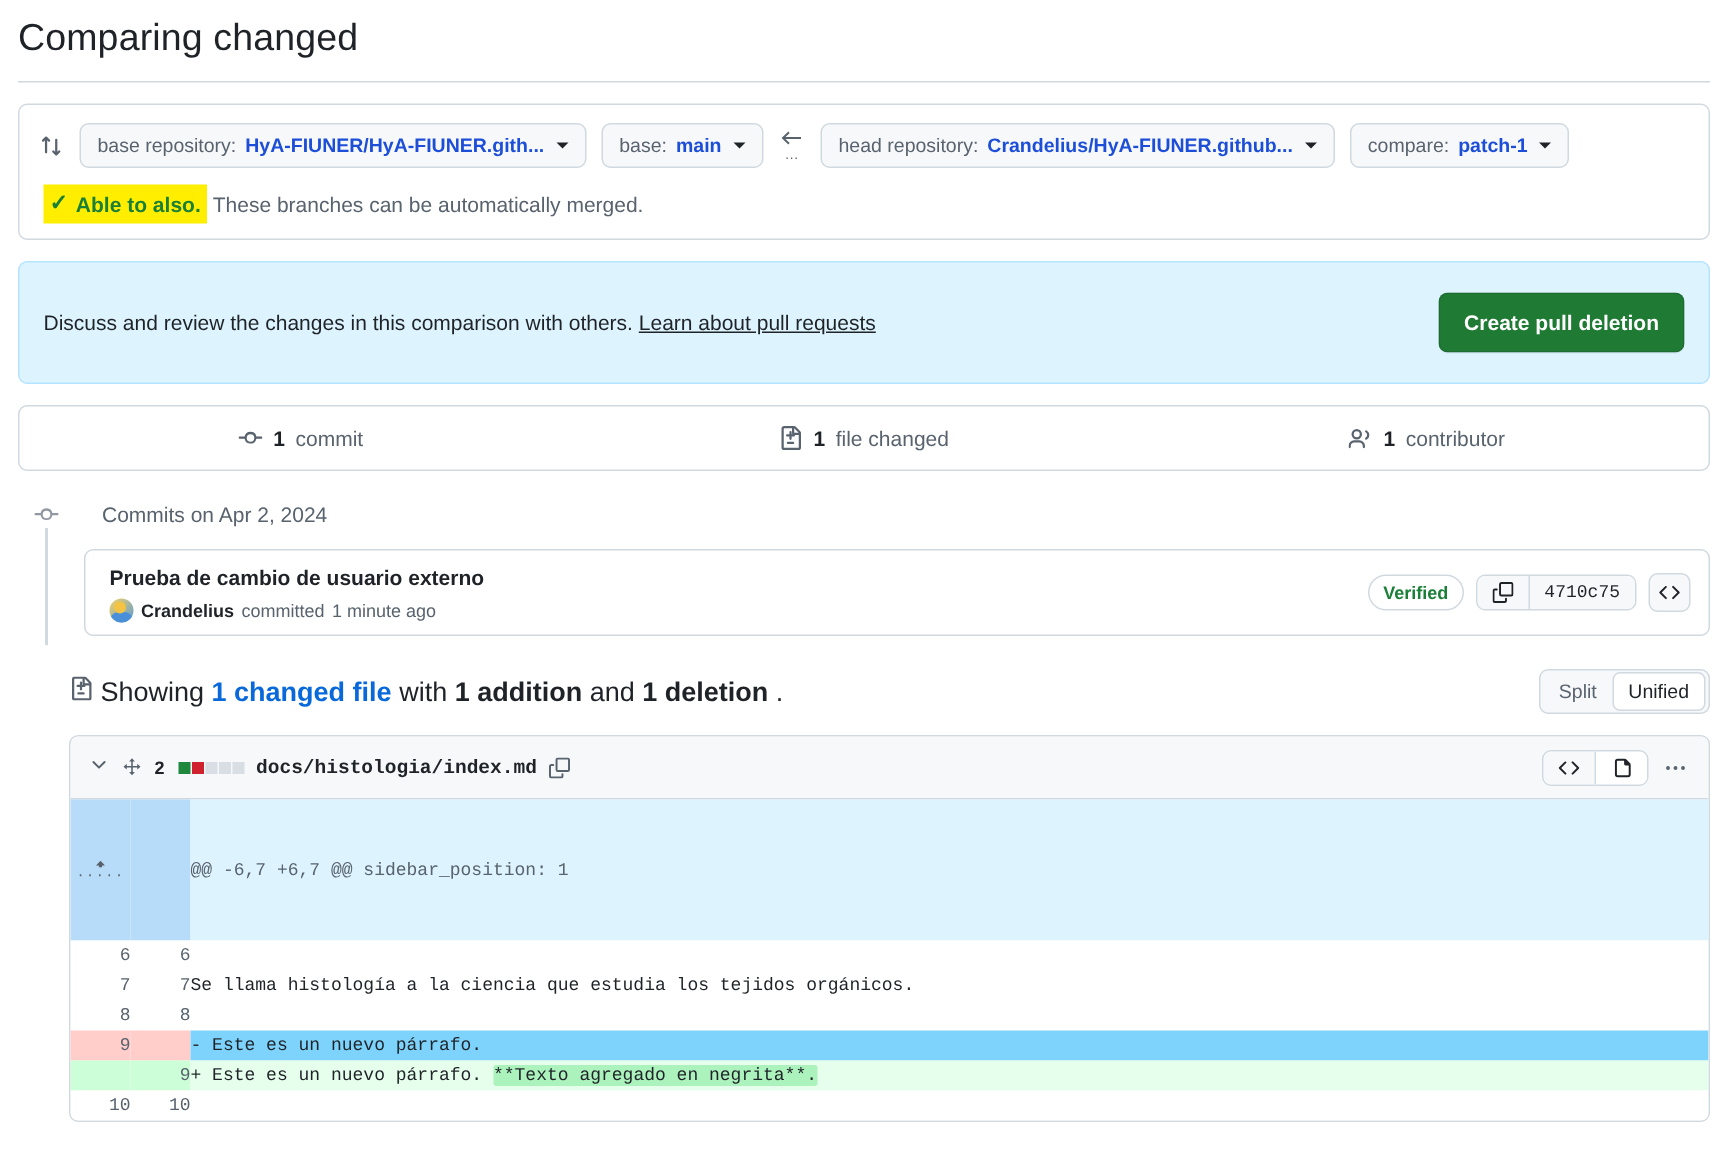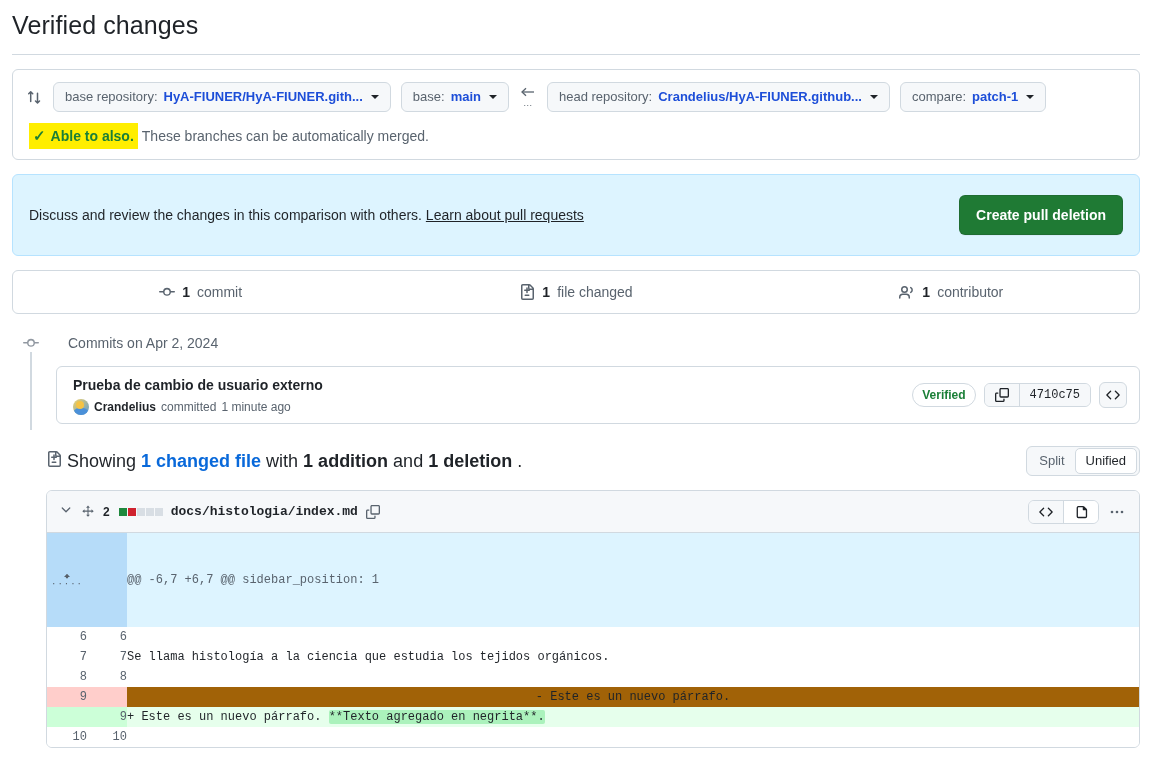--- a/index.html
+++ b/index.html
@@ -138,33 +138,33 @@
 
   table.diff { border-collapse: collapse; width: 100%; font-family: "Liberation Mono", monospace; font-size: 12px; table-layout: fixed; }
   table.diff td { padding: 0; height: 20px; vertical-align: middle; line-height: 20px; white-space: pre; }
   td.ln { width: 40px; text-align: right; padding-right: 10px; color: #59636e; user-select: none; }
   td.code { padding-left: 20px; color: #1f2328; }
   tr.hunk td { background: #ddf4ff; color: #59636e; }
   tr.hunk td.ln { background: #b6dcf9; }
   tr.hunk td.code { color: #59636e; }
   tr.ctx td { background: #ffffff; }
   tr.del td.ln { background: #ffcecb; }
-  tr.del td.code { background: #a16207; text-align: center; }
+  tr.del td.code { background: #7dd3fc; }
   tr.add td.ln { background: #ccffd8; }
   tr.add td.code { background: #e6ffec; }
   .wordadd { background: #abf2bc; border-radius: 2px; }
   .expander-icon { display: flex; flex-direction: column; align-items: center; justify-content: center; color: #59636e; line-height: 6px; }
   .dots-v { font-size: 9px; letter-spacing: 1px; line-height: 6px; }
 </style>
 </head>
 <body>
 
 <div class="page">
 
-  <h1 class="title">Verified changes</h1>
+  <h1 class="title">Comparing changed</h1>
   <div class="hr"></div>
 
   <div class="compare-box">
     <div class="branch-row">
       <span class="swap-icon">
         <svg width="16" height="16" viewBox="0 0 16 16" fill="currentColor">
             <path d="M4.177 2.22a.75.75 0 0 1 1.06 0l2 2a.75.75 0 1 1-1.06 1.06l-.72-.72V12.5a.75.75 0 0 1-1.5 0V4.56l-.72.72a.75.75 0 0 1-1.06-1.06zM11.5 3.5a.75.75 0 0 1 .75.75v7.94l.72-.72a.75.75 0 1 1 1.06 1.06l-2 2a.75.75 0 0 1-1.06 0l-2-2a.75.75 0 1 1 1.06-1.06l.72.72V4.25a.75.75 0 0 1 .75-.75"></path>
           </svg>
       </span>
       <button class="btn-select">

